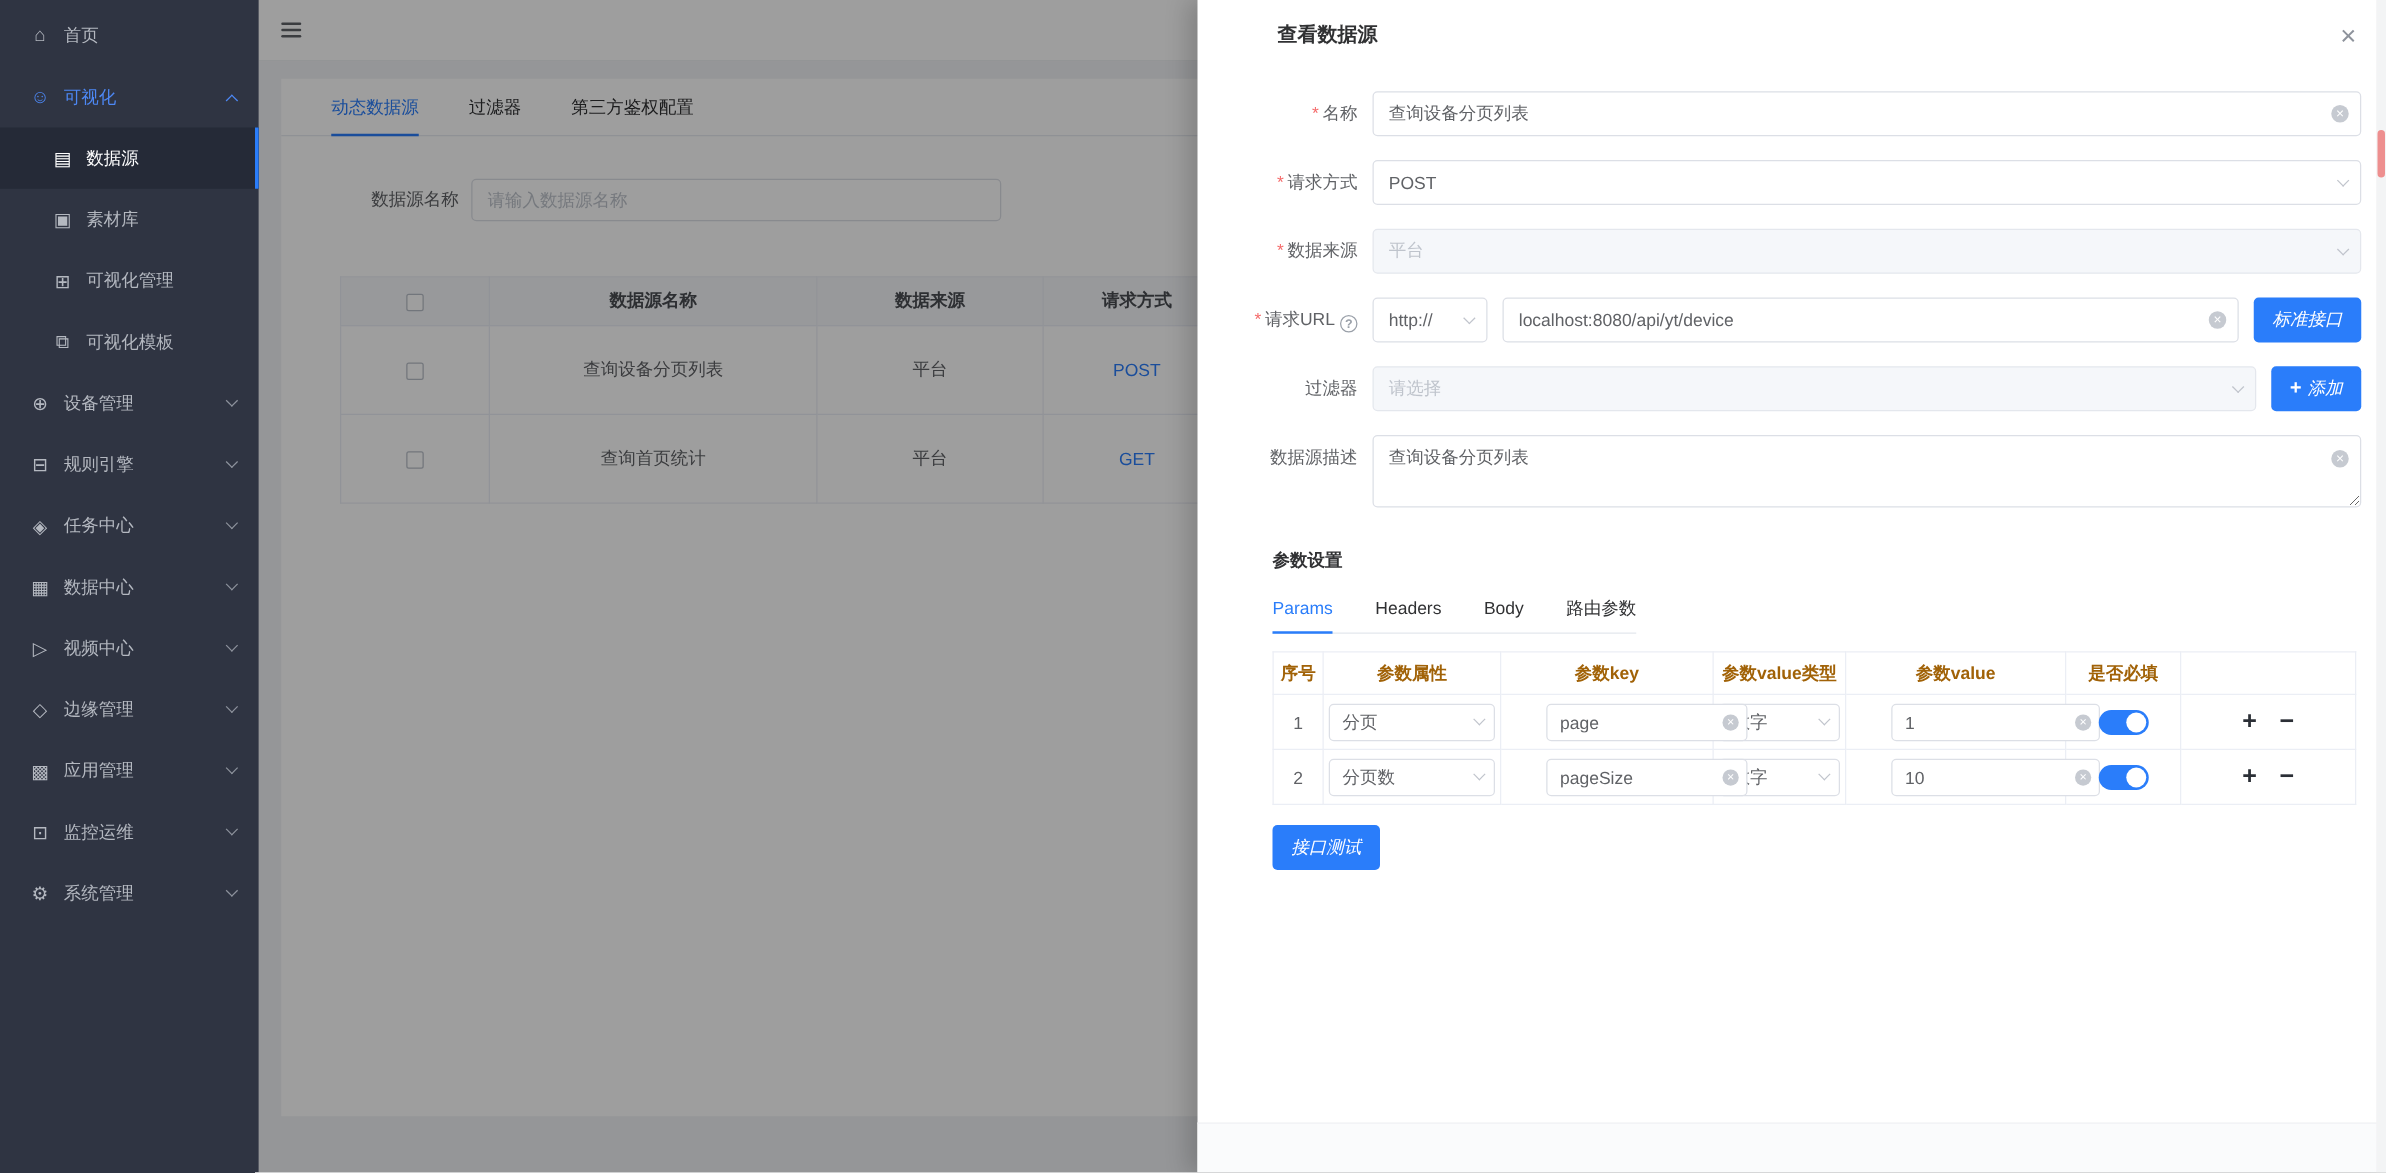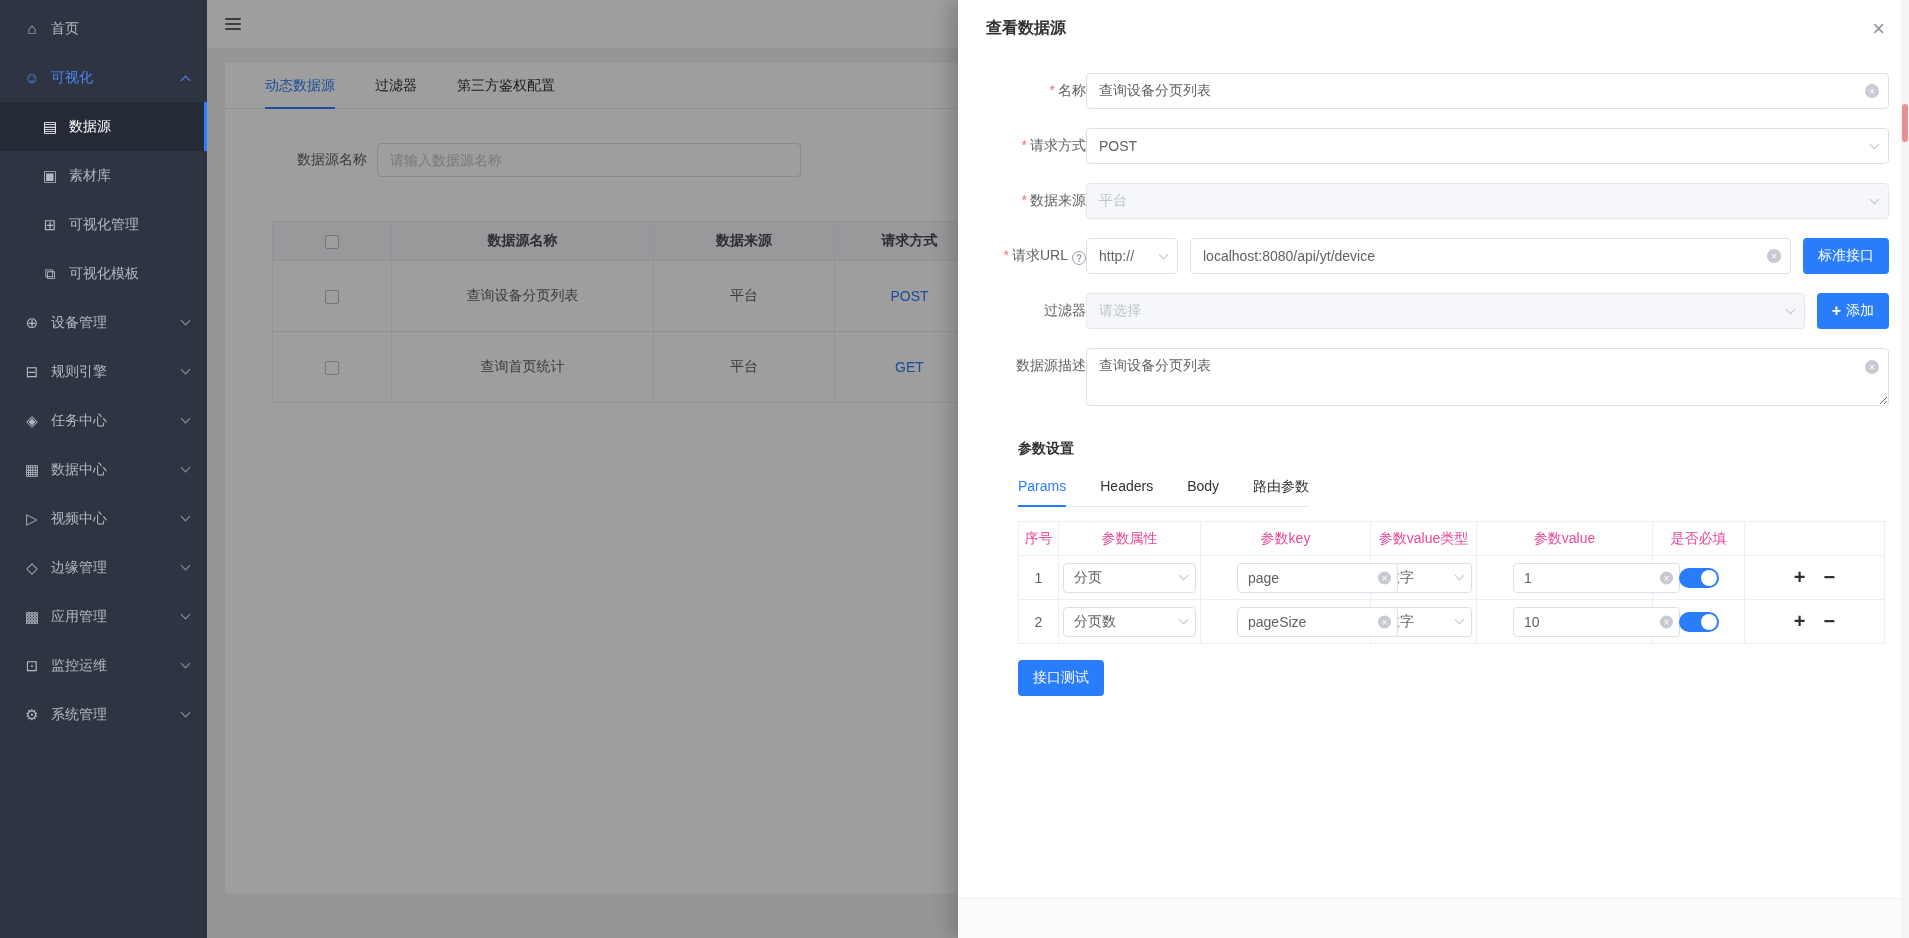--- a/index.html
+++ b/index.html
@@ -42,54 +42,54 @@
   .dtable td{height:71px;color:#606266;}
   .dtable .method{color:#2a7dfa;}
   .cb{display:inline-block;width:14px;height:14px;border:1px solid #b9bfc8;border-radius:2px;background:#fff;vertical-align:middle;cursor:pointer;}
 
   
   .overlay{position:absolute;left:207px;top:0;right:0;bottom:0;background:rgba(0,0,0,0.38);z-index:10;}
 
   
   .drawer{position:absolute;top:0;right:0;width:951px;height:100%;background:#fff;z-index:20;box-shadow:-8px 0 18px rgba(0,0,0,0.18);display:flex;flex-direction:column;}
   .drawer-header{height:57px;flex:none;display:flex;align-items:center;justify-content:space-between;padding:0 24px 0 28px;}
-  .drawer-title{font-size:16px;font-weight:bold;color:#303133;}
+  .drawer-title{font-size:16px;font-weight:bold;color:#303133;margin-left:36px;}
   .close-x{font-size:22px;color:#8e939c;cursor:pointer;line-height:1;}
   .drawer-body{flex:1;padding:16px 20px 0 28px;position:relative;overflow:hidden;}
 
   .f-row{display:flex;align-items:center;margin-bottom:19px;}
   .f-row.top{align-items:flex-start;}
   .f-row.top .f-label{margin-top:9px;}
-  .f-label{width:100px;flex:none;text-align:right;font-size:14px;color:#606266;white-space:nowrap;}
+  .f-label{width:100px;flex:none;text-align:right;font-size:14px;color:#606266;margin-right:12px;white-space:nowrap;}
   .star{color:#f56c6c;margin-right:3px;}
   .f-ctrl{flex:1;display:flex;align-items:center;gap:12px;min-width:0;}
   .inp-wrap{position:relative;flex:1;min-width:0;}
   .inp-wrap input{width:100%;height:36px;border:1px solid #dcdfe6;border-radius:4px;padding:0 32px 0 12px;font-size:14px;color:#606266;outline:none;background:#fff;}
   .clear-ic{position:absolute;right:10px;top:50%;transform:translateY(-50%);width:14px;height:14px;border-radius:50%;background:#c6cad1;color:#fff;font-size:11px;line-height:14px;text-align:center;cursor:pointer;}
   .sel{height:36px;border:1px solid #dcdfe6;border-radius:4px;background:#fff;display:flex;align-items:center;justify-content:space-between;padding:0 10px 0 12px;font-size:14px;color:#606266;cursor:pointer;}
   .sel.full{flex:1;min-width:0;}
   .sel.disabled{background:#f5f7fa;border-color:#e4e7ed;color:#bfc4cc;cursor:not-allowed;}
   .chev2{width:7px;height:7px;border-right:1.5px solid #c0c4cc;border-bottom:1.5px solid #c0c4cc;transform:rotate(45deg);margin-top:-4px;margin-left:8px;flex:none;}
-  .btn{height:36px;background:#2a7dfa;border:none;color:#fff;font-size:14px;border-radius:4px;padding:0 15px;cursor:pointer;display:inline-flex;align-items:center;justify-content:center;gap:5px;flex:none;white-space:nowrap;}
+  .btn{height:36px;background:#2a7dfa;border:none;color:#fff;font-size:14px;border-radius:4px;padding:0 15px;cursor:pointer;display:inline-flex;align-items:center;justify-content:center;gap:5px;flex:none;white-space:nowrap;font-style:italic;}
   .plus-g{font-size:16px;font-weight:bold;line-height:1;}
   .info-ic{display:inline-block;width:14px;height:14px;border-radius:50%;border:1px solid #9aa0a9;color:#9aa0a9;font-size:10px;line-height:13px;text-align:center;margin-left:4px;vertical-align:-2px;font-weight:bold;}
   .proto-sel{width:92px;flex:none;}
   .ta-wrap{position:relative;flex:1;min-width:0;}
   .ta-wrap textarea{width:100%;height:58px;border:1px solid #dcdfe6;border-radius:4px;padding:8px 32px 6px 12px;font-size:14px;color:#606266;resize:vertical;outline:none;font-family:inherit;display:block;}
   .ta-wrap .clear-ic{top:12px;transform:none;}
 
   .params{margin:34px 0 0 32px;}
   .p-title{font-size:14px;font-weight:bold;color:#303133;}
   .p-tabs{display:flex;margin-top:10px;border-bottom:1px solid #e4e7ed;width:fit-content;}
   .p-tab{padding:10px 0;margin-right:34px;font-size:14px;color:#303133;cursor:pointer;}
   .p-tab:last-child{margin-right:0;}
   .p-tab.active{color:#2a7dfa;border-bottom:2px solid #2a7dfa;margin-bottom:-1px;}
   .p-table{border-collapse:collapse;margin-top:14px;table-layout:fixed;width:866px;}
   .p-table th,.p-table td{border:1px solid #ebeef5;text-align:center;font-size:14px;padding:5px 4px;}
-  .p-table th{color:#ec4899;font-weight:normal;height:34px;}
+  .p-table th{color:#a16207;font-weight:bold;height:34px;}
   .p-table td{height:44px;color:#606266;}
   .cell-sel{height:30px;border:1px solid #dcdfe6;border-radius:4px;background:#fff;display:flex;align-items:center;justify-content:space-between;padding:0 8px 0 10px;font-size:14px;color:#606266;cursor:pointer;width:100%;}
   .cell-inp{position:relative;width:100%;margin-left:32px;}
   .cell-inp input{width:100%;height:30px;border:1px solid #dcdfe6;border-radius:4px;padding:0 26px 0 10px;font-size:14px;color:#606266;outline:none;}
   .cell-inp .clear-ic{width:13px;height:13px;font-size:10px;line-height:13px;right:7px;}
   .toggle{display:inline-block;width:40px;height:20px;border-radius:10px;background:#2a7dfa;position:relative;cursor:pointer;vertical-align:middle;}
   .toggle::after{content:"";position:absolute;right:2px;top:2px;width:16px;height:16px;border-radius:50%;background:#fff;}
   .row-act{font-size:20px;font-weight:bold;color:#2b2f36;cursor:pointer;padding:0 9px;display:inline-block;}
   .test-btn{margin:16px 0 0 32px;}
   .drawer-footer{flex:none;height:40px;background:#fafbfc;border-top:1px solid #f0f1f3;}

